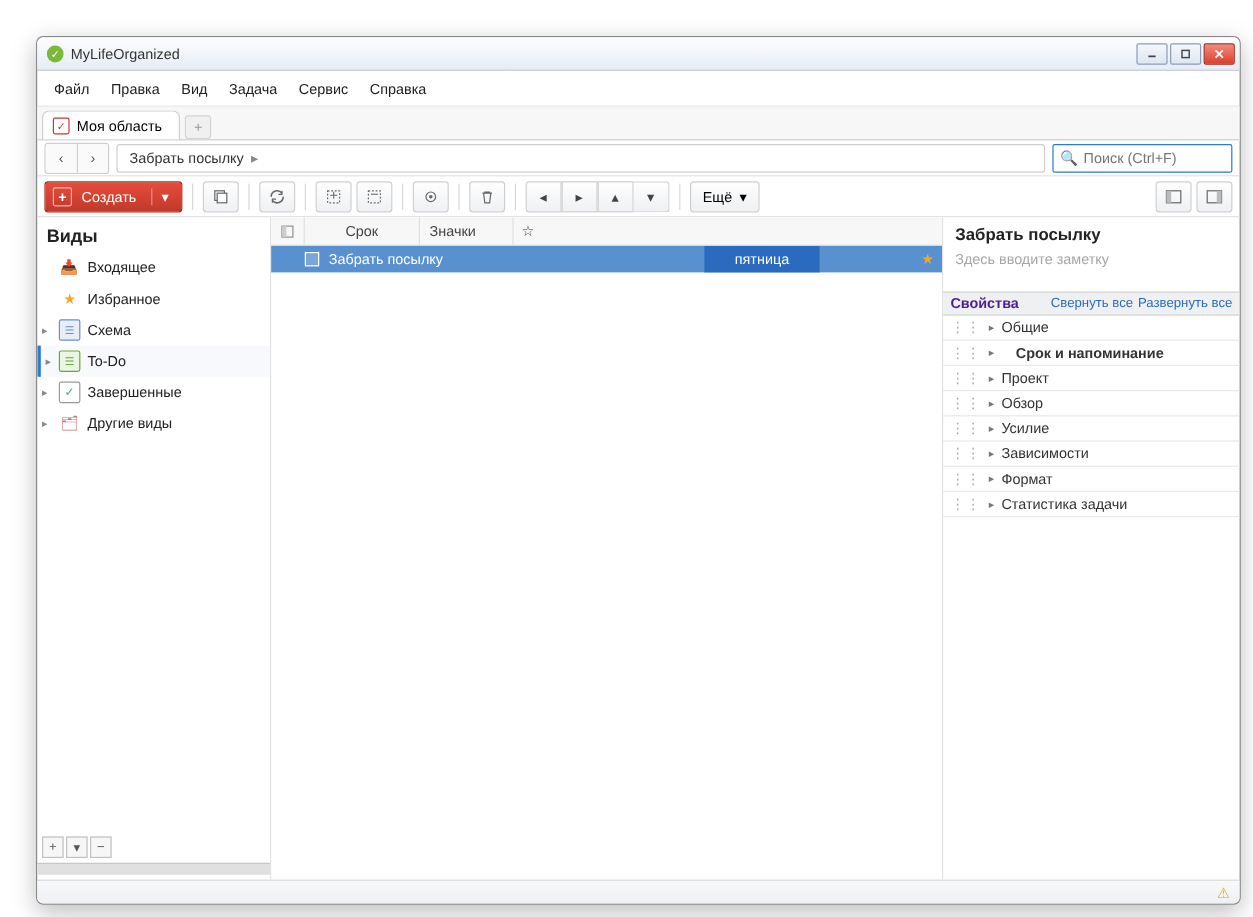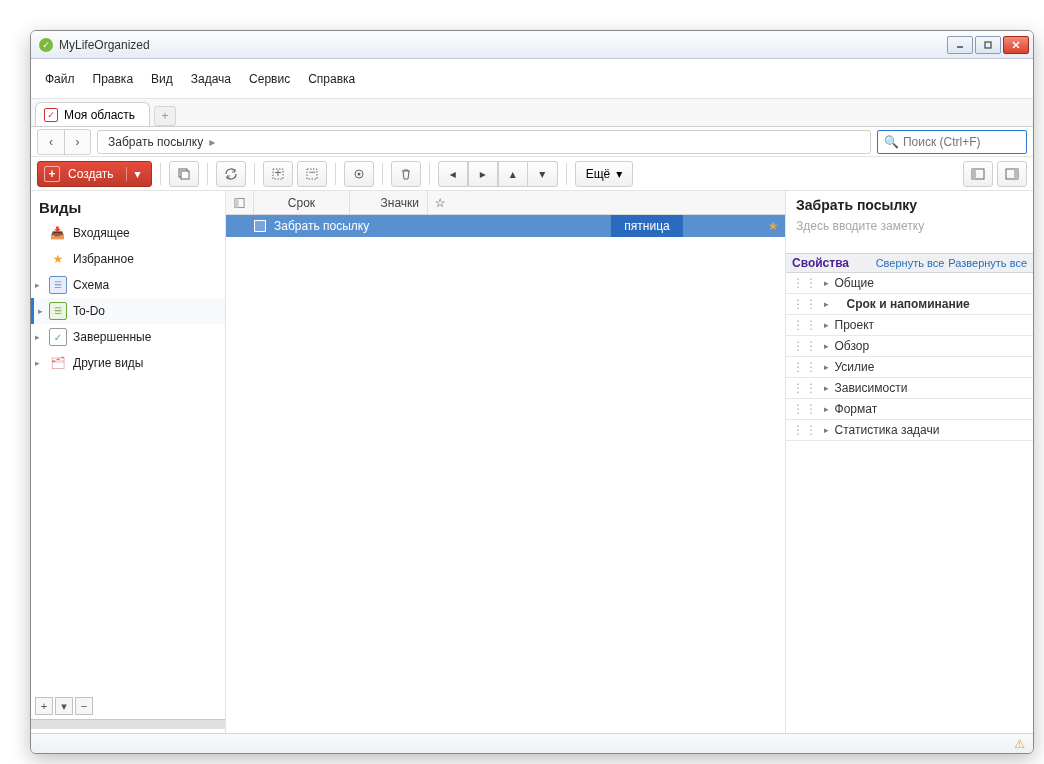--- a/index.html
+++ b/index.html
@@ -5,21 +5,21 @@
 * { margin: 0; padding: 0; box-sizing: border-box; font-family: "Segoe UI", Tahoma, sans-serif; font-size: 12px; }
 body { background: #fff; padding: 30px; }
 .window { width: 1004px; height: 724px; border: 1px solid #888; border-radius: 6px; overflow: hidden; display: flex; flex-direction: column; background: #fff; box-shadow: 0 6px 20px rgba(0,0,0,0.25); }
 .titlebar { height: 28px; background: linear-gradient(#fdfdfe,#e6ecf5); display: flex; align-items: center; padding: 0 4px 0 8px; border-bottom: 1px solid #c0c8d4; }
 .titlebar .app-icon { width: 14px; height: 14px; background: #7ab93c; border-radius: 50%; display: flex; align-items: center; justify-content: center; margin-right: 6px; color: #fff; font-size: 9px; }
 .titlebar .title { flex: 1; color: #333; }
 .win-controls { display: flex; gap: 2px; }
 .win-btn { width: 26px; height: 18px; border: 1px solid #8a9bb3; background: linear-gradient(#f5f8fc,#dde6f2); border-radius: 2px; display: flex; align-items: center; justify-content: center; cursor: pointer; }
 .win-btn.close { background: linear-gradient(#f48a7c,#d9412b); border-color: #a02a1a; color:#fff; }
 .win-btn svg { width: 10px; height: 10px; }
-.menubar { height: 40px; display: flex; align-items: center; gap: 2px; padding: 0 6px; border-bottom: 1px solid #e3e3e3; }
+.menubar { height: 30px; display: flex; align-items: center; gap: 2px; padding: 0 6px; border-bottom: 1px solid #e3e3e3; }
 .menubar span { padding: 3px 8px; cursor: pointer; color: #222; }
 .tabstrip { height: 28px; border-bottom: 1px solid #cfcfcf; display: flex; align-items: flex-end; padding: 0 4px; background: #f7f7f7; }
 .tab { height: 24px; border: 1px solid #cfcfcf; border-bottom: none; border-radius: 6px 6px 0 0; background: #fff; padding: 0 14px 0 8px; display: flex; align-items: center; gap: 6px; margin-right: 4px; position: relative; }
 .tab .check-icon { width: 14px; height: 14px; border: 1px solid #c33; display:flex;align-items:center;justify-content:center;color:#c33;font-size:9px;border-radius:2px; }
 .newtab { width: 22px; height: 20px; border: 1px solid #d5d5d5; border-radius: 3px; display:flex;align-items:center;justify-content:center;color:#999;background:#f0f0f0;cursor:pointer; }
 .navrow { height: 30px; display: flex; align-items: center; border-bottom: 1px solid #e3e3e3; padding: 0 6px; gap: 6px; }
 .nav-arrows { display:flex; border:1px solid #cfcfcf; border-radius:3px; overflow:hidden; }
 .nav-arrow { width: 26px; height: 24px; background:#fafafa; display:flex;align-items:center;justify-content:center;cursor:pointer;color:#555; }
 .nav-arrow + .nav-arrow { border-left:1px solid #cfcfcf; }
 .breadcrumb { flex: 1; height: 24px; border:1px solid #cfcfcf; border-radius:3px; display:flex;align-items:center;padding:0 10px;color:#333;gap:6px; }
@@ -48,27 +48,27 @@
 .sidebar-footer .sbtn { width:18px;height:18px;border:1px solid #c0c0c0;background:#f6f6f6;display:flex;align-items:center;justify-content:center;font-size:11px;cursor:pointer;color:#555; }
 .filter-row { border-top:1px solid #d8d8d8; padding:2px 6px; font-weight:bold; color:#333; background:#f4f4f4; }
 .scrollstub { height:10px; background:#e0e0e0; border-top:1px solid #c8c8c8; }
 .main { flex:1; display:flex; }
 .tasklist { flex:1; display:flex; flex-direction:column; }
 .list-header { display:flex; align-items:center; border-bottom:1px solid #d8d8d8; height:24px; background:#f7f7f7; }
 .list-header .cell { padding:0 8px; color:#444; border-right:1px solid #e0e0e0; height:100%; display:flex;align-items:center; }
 .list-header .view-cell { flex:1; gap:6px; }
 .list-header .icon-cell { width:28px; justify-content:center; }
 .list-header .srok { width:96px; justify-content:center; }
-.list-header .znach { width:78px; justify-content:flex-end; }
+.list-header .znach { width:78px; justify-content:flex-start; }
 .list-header .star { width:24px; justify-content:center; border-right:none; }
 .task-row { display:flex; align-items:center; height:22px; background:#5890d0; color:#fff; }
 .task-row .cell { padding:0 8px; height:100%; display:flex;align-items:center; }
 .task-row .name-cell { flex:1; gap:8px; padding-left:28px; }
 .task-row .ck { width:12px;height:12px;border:1px solid #fff;background:rgba(255,255,255,0.2); }
-.task-row .srok { width:72px; background:#2a6bc0; justify-content:center; }
+.task-row .srok { width:96px; background:#2a6bc0; justify-content:center; }
 .task-row .znach { width:78px; }
 .task-row .star { width:24px; justify-content:center; color:#f5a623; }
 .details { width: 248px; border-left:1px solid #e3e3e3; display:flex;flex-direction:column; }
 .details h4 { font-size:14px; font-weight:bold; padding:6px 10px; color:#222; }
 .details .note { padding:0 10px 20px; color:#a7a7a7; font-size:12px; }
 .props-header { display:flex; align-items:center; background:#eef0f2; border-top:1px solid #d5d5d5; border-bottom:1px solid #d5d5d5; padding:2px 6px; }
 .props-header .title { font-weight:bold; color:#4c1d95; }
 .props-header .links { margin-left:auto; display:flex; gap:4px; }
 .props-header .links span { color:#2a6bc0; cursor:pointer; font-size:11px; }
 .prop-row { display:flex; align-items:center; padding:3px 6px; border-bottom:1px solid #e8e8e8; gap:6px; color:#333; cursor:pointer; }

